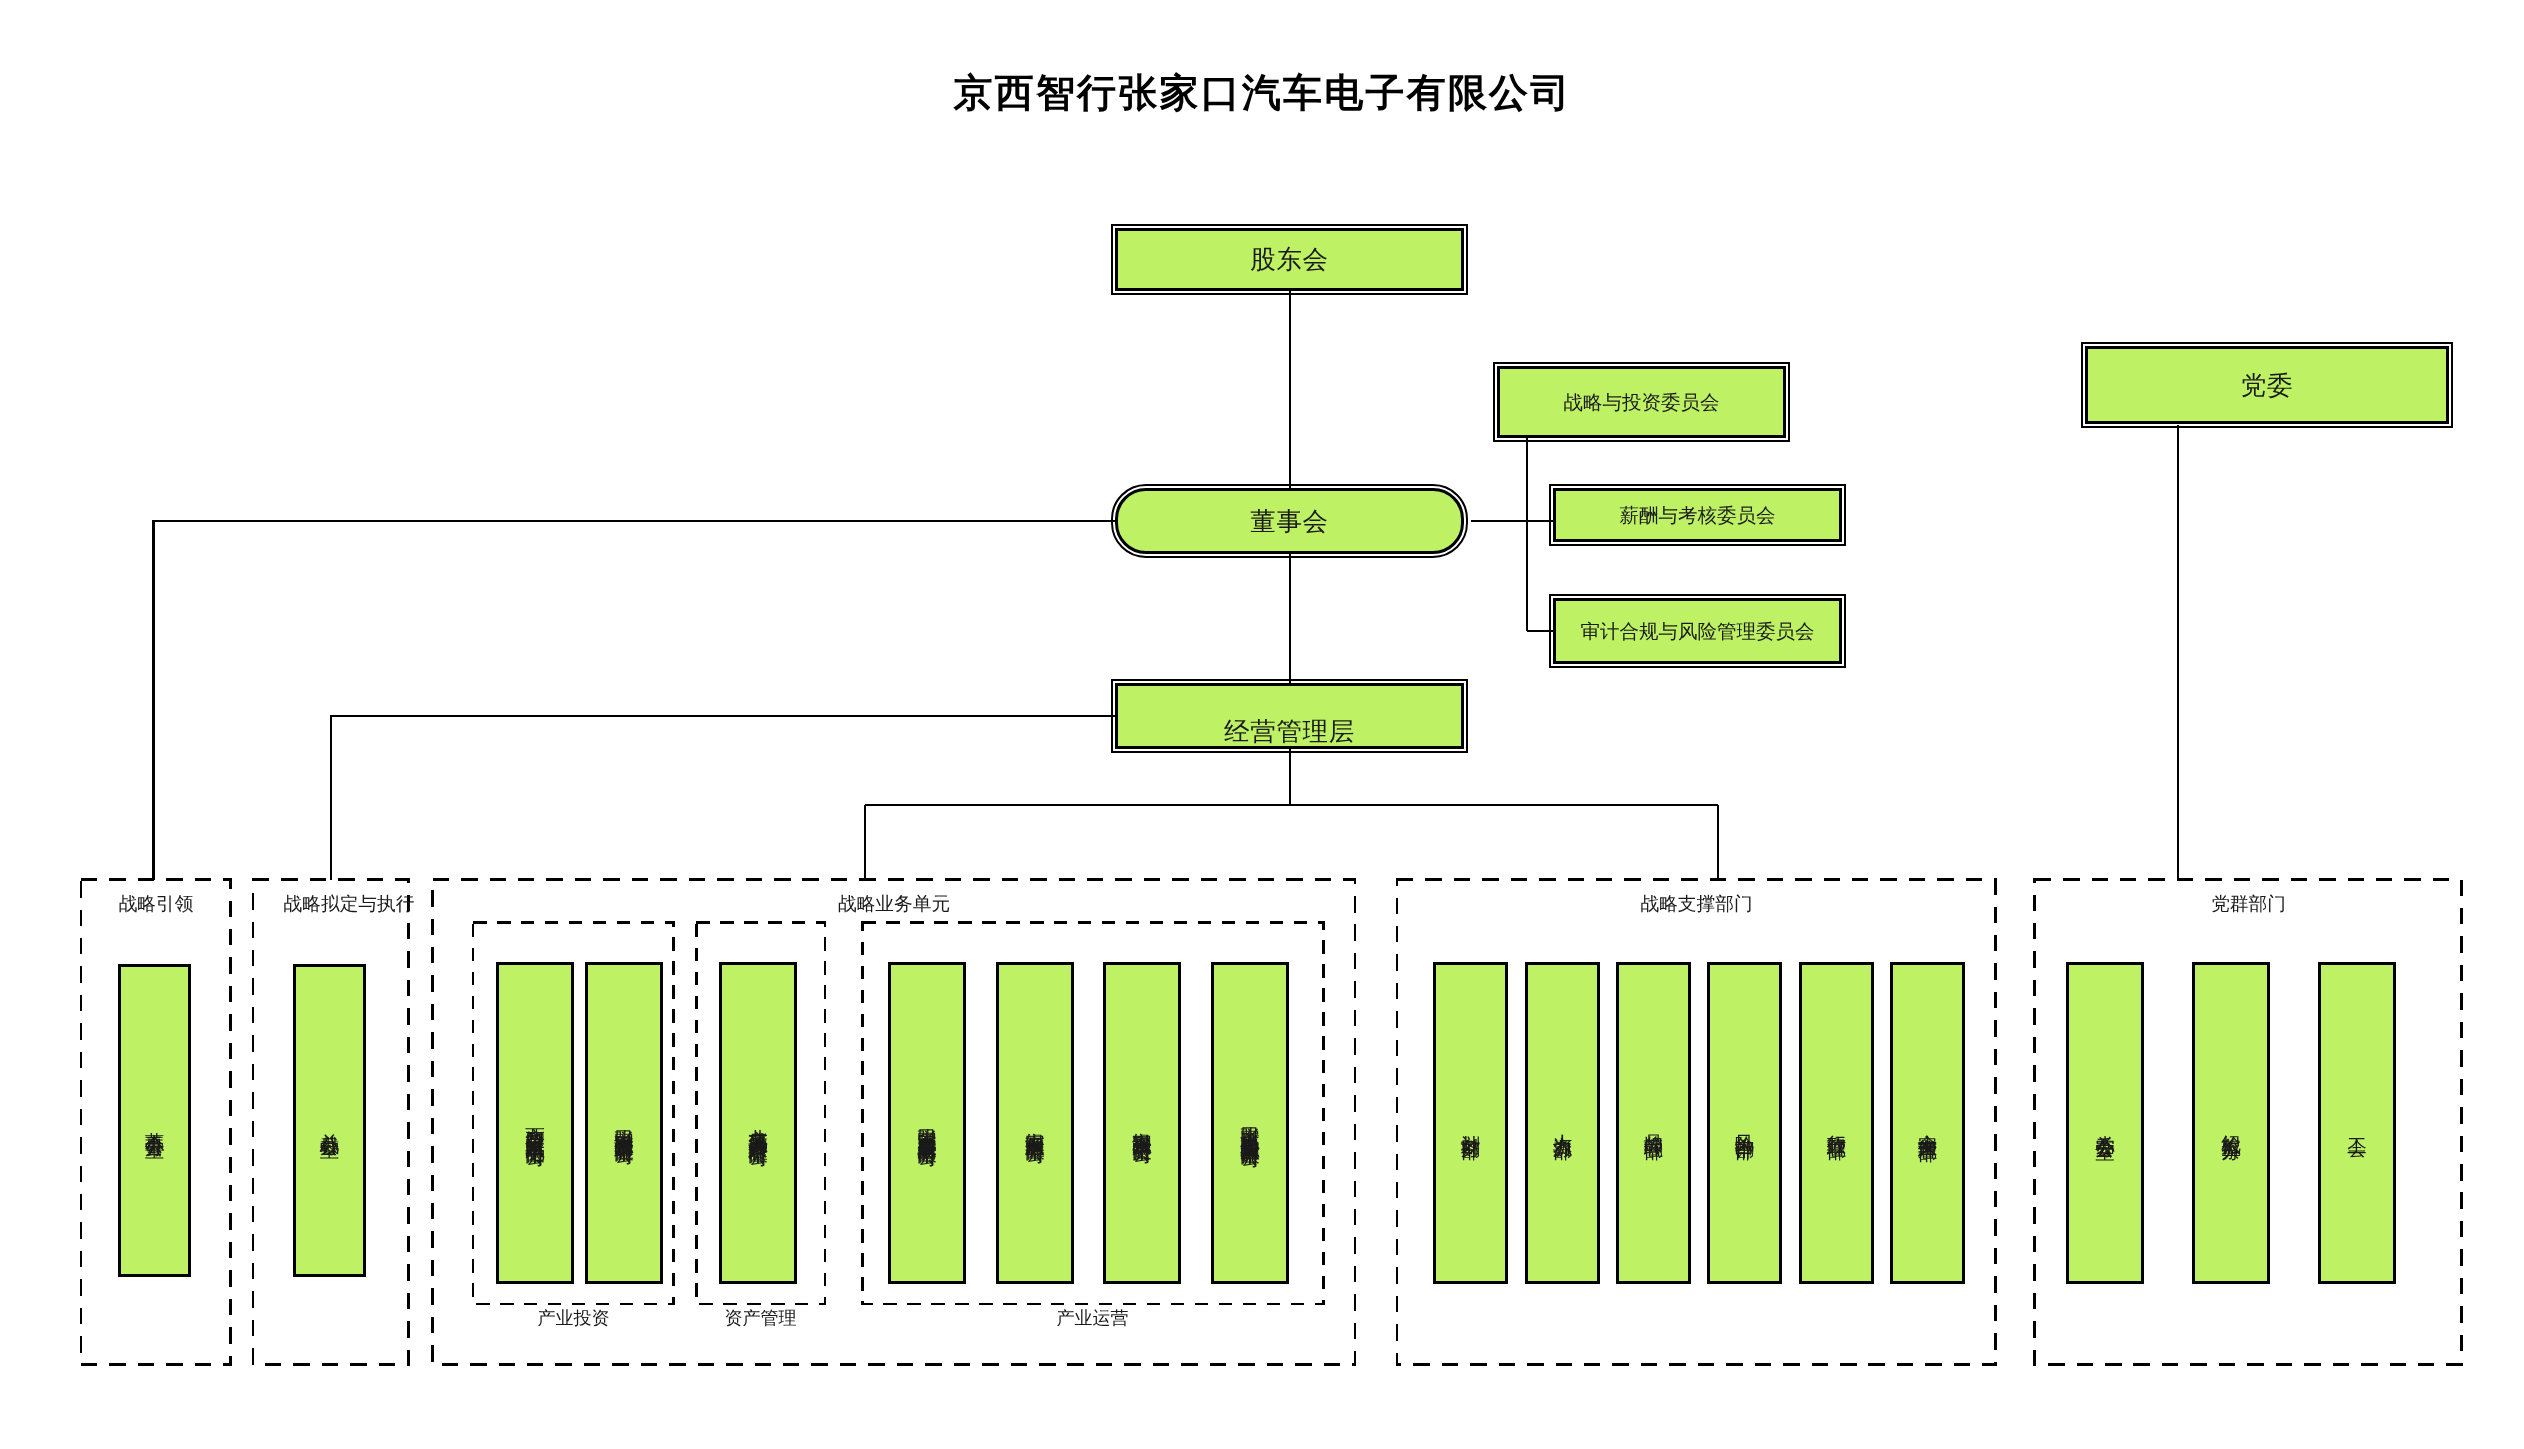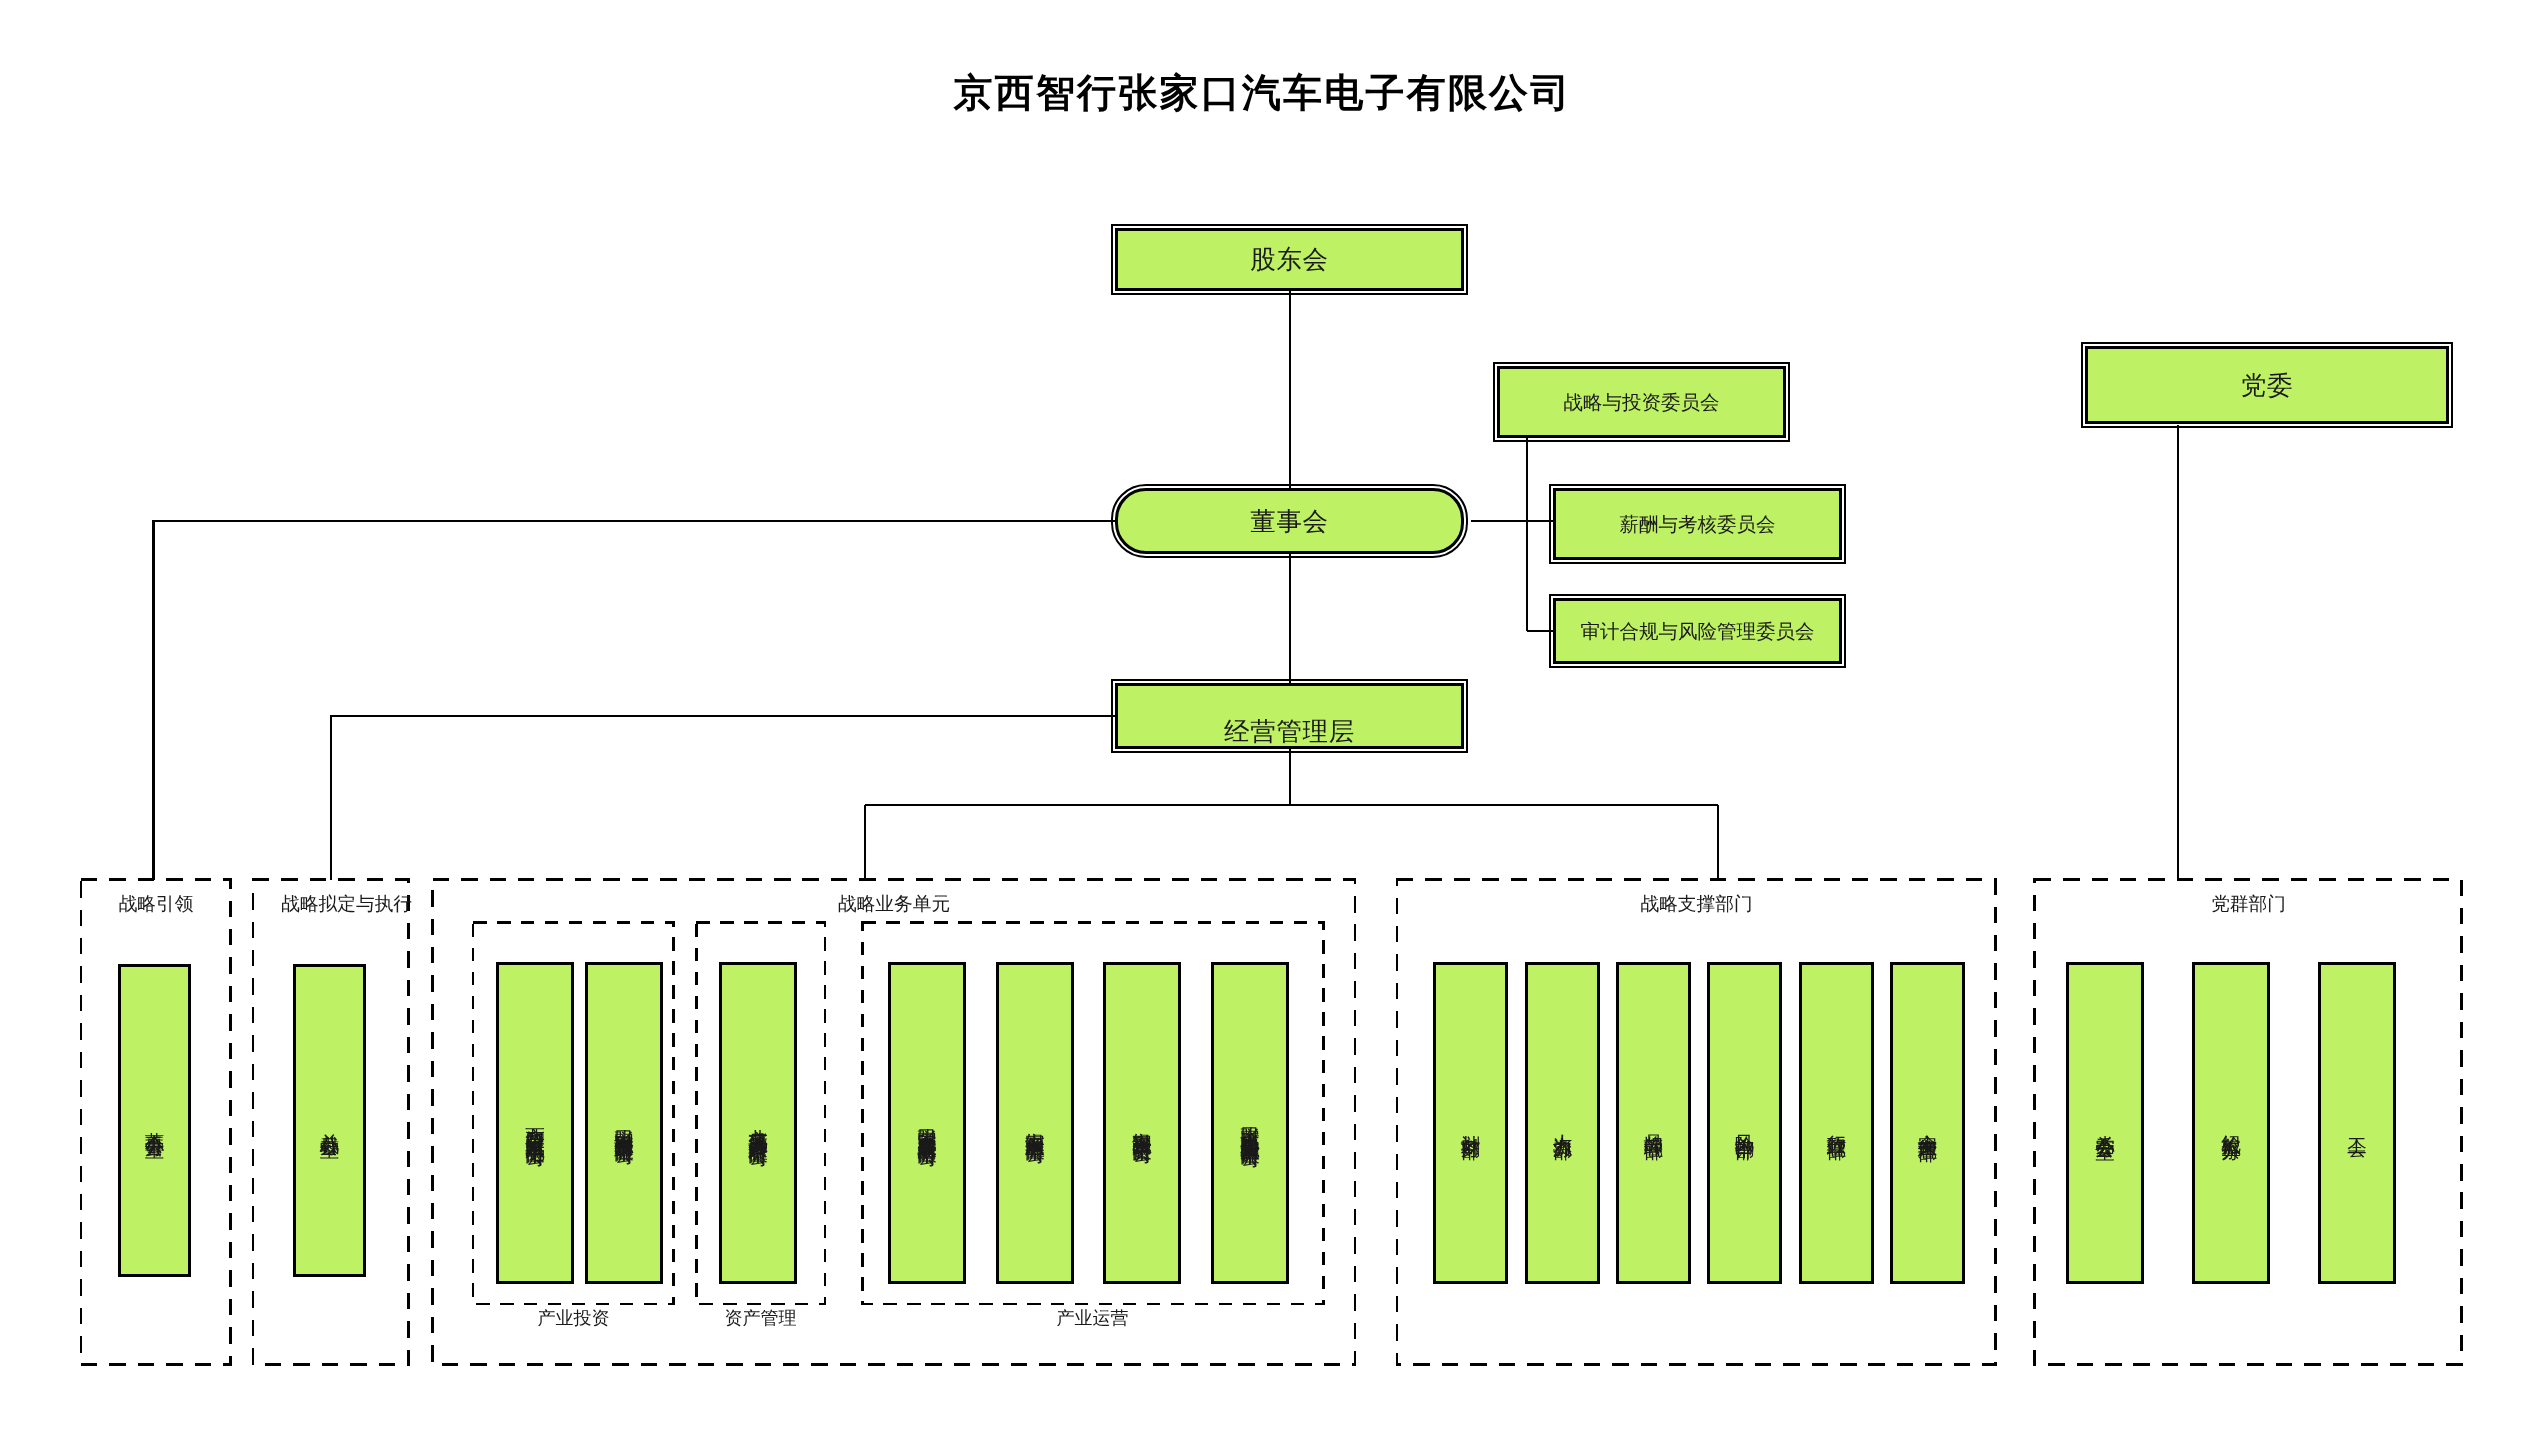--- a/index.html
+++ b/index.html
@@ -165,29 +165,29 @@
     <span>经营管理层</span>
   </div>
 
   <div class="node double" style="left:2077px; top:346px; width:364px; height:78px;margin-left:8px;">
     <span>党委</span>
   </div>
 
   <div class="node double small" style="left:1497px; top:366px; width:289px; height:72px;justify-content:center;">
     <span>战略与投资委员会</span>
   </div>
-  <div class="node double small" style="left:1553px; top:488px; width:289px; height:72px;">
+  <div class="node double small" style="left:1553px; top:488px; width:289px; height:54px;">
     <span>薪酬与考核委员会</span>
   </div>
   <div class="node double small" style="left:1553px; top:598px; width:289px; height:66px;">
     <span>审计合规与风险管理委员会</span>
   </div>
 
   <div class="group-label" style="left:81px; top:891px; width:150px;">战略引领</div>
-  <div class="group-label" style="left:250px; top:891px; width:162px;text-align:right;">战略拟定与执行</div>
+  <div class="group-label" style="left:268px; top:891px; width:162px;">战略拟定与执行</div>
   <div class="group-label" style="left:433px; top:891px; width:922px;">战略业务单元</div>
   <div class="group-label" style="left:1397px; top:891px; width:599px;">战略支撑部门</div>
   <div class="group-label" style="left:2035px; top:891px; width:427px;">党群部门</div>
 
   <div class="group-label tiny" style="left:473px; top:1306px; width:201px;">产业投资</div>
   <div class="group-label tiny" style="left:696px; top:1306px; width:129px;">资产管理</div>
   <div class="group-label tiny" style="left:862px; top:1306px; width:461px;">产业运营</div>
 
   <div class="node vert" style="left:118px; top:964px; width:73px; height:313px;">
     <span class="vtxt">董事会办公室</span>

